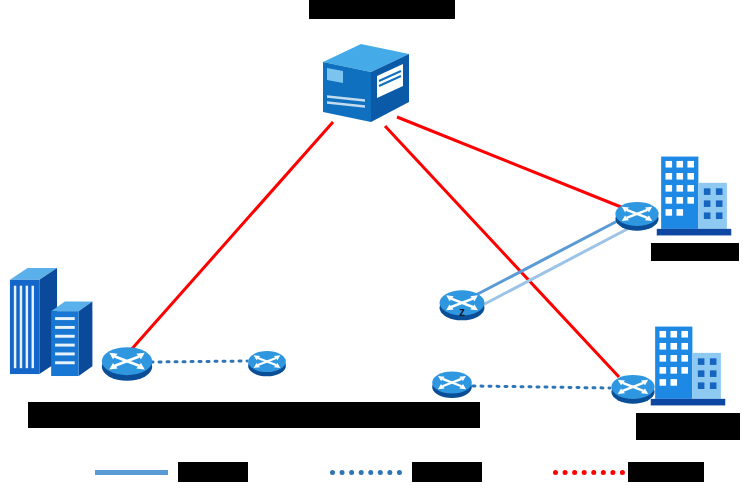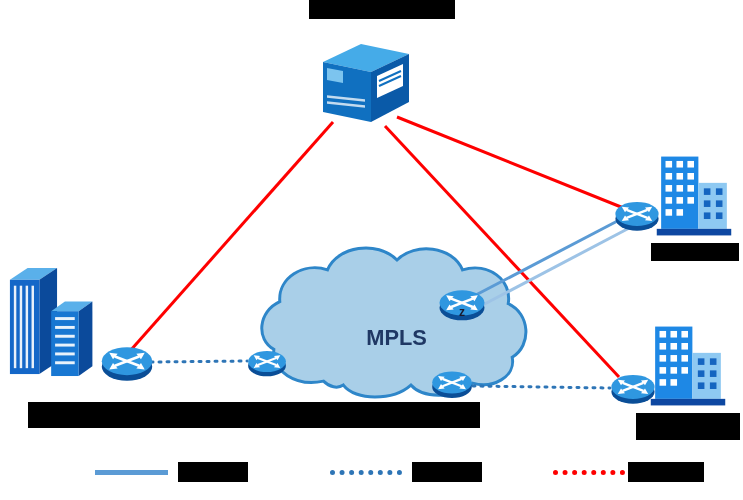--- a/index.html
+++ b/index.html
@@ -23,29 +23,20 @@
   }
   .mpls-text{
     font:bold 22px "Liberation Sans", sans-serif;fill:#1f3864;
   }
 </style>
 </head>
 <body>
 
 <div id="stage">
 
-  <div class="abs cloud" style="left:252px;top:236px;width:288px;height:174px;">
-    <svg width="288" height="174" viewBox="0 0 290 175">
-      <path d="M 72,146 C 44,152 20,136 22,114 C 4,104 6,76 28,66 C 26,42 52,26 76,34
-           C 86,10 126,4 146,24 C 164,6 202,10 212,34 C 238,26 262,44 258,68
-           C 280,78 282,110 262,122 C 266,142 242,154 222,148 C 206,164 172,164 160,150
-           C 142,166 104,166 92,150 C 86,154 78,152 72,146 Z" fill="#a9cfe8" stroke="#2e86c9" stroke-width="3"></path>
-      <text class="mpls-text" x="115" y="110">MPLS</text>
-    </svg>
-  </div>
 
   <svg class="links" width="743" height="500" viewBox="0 0 743 500">
 
     <line x1="333" y1="122" x2="130" y2="351" stroke="#fe0000" stroke-width="3"></line>
     <line x1="397" y1="117" x2="626" y2="209" stroke="#fe0000" stroke-width="3"></line>
     <line x1="385" y1="126" x2="619" y2="377" stroke="#fe0000" stroke-width="3"></line>
 
     <line x1="472" y1="297" x2="627" y2="216" stroke="#5b9bd5" stroke-width="3"></line>
     <line x1="477" y1="308" x2="633" y2="226" stroke="#9dc3e6" stroke-width="3"></line>
 

